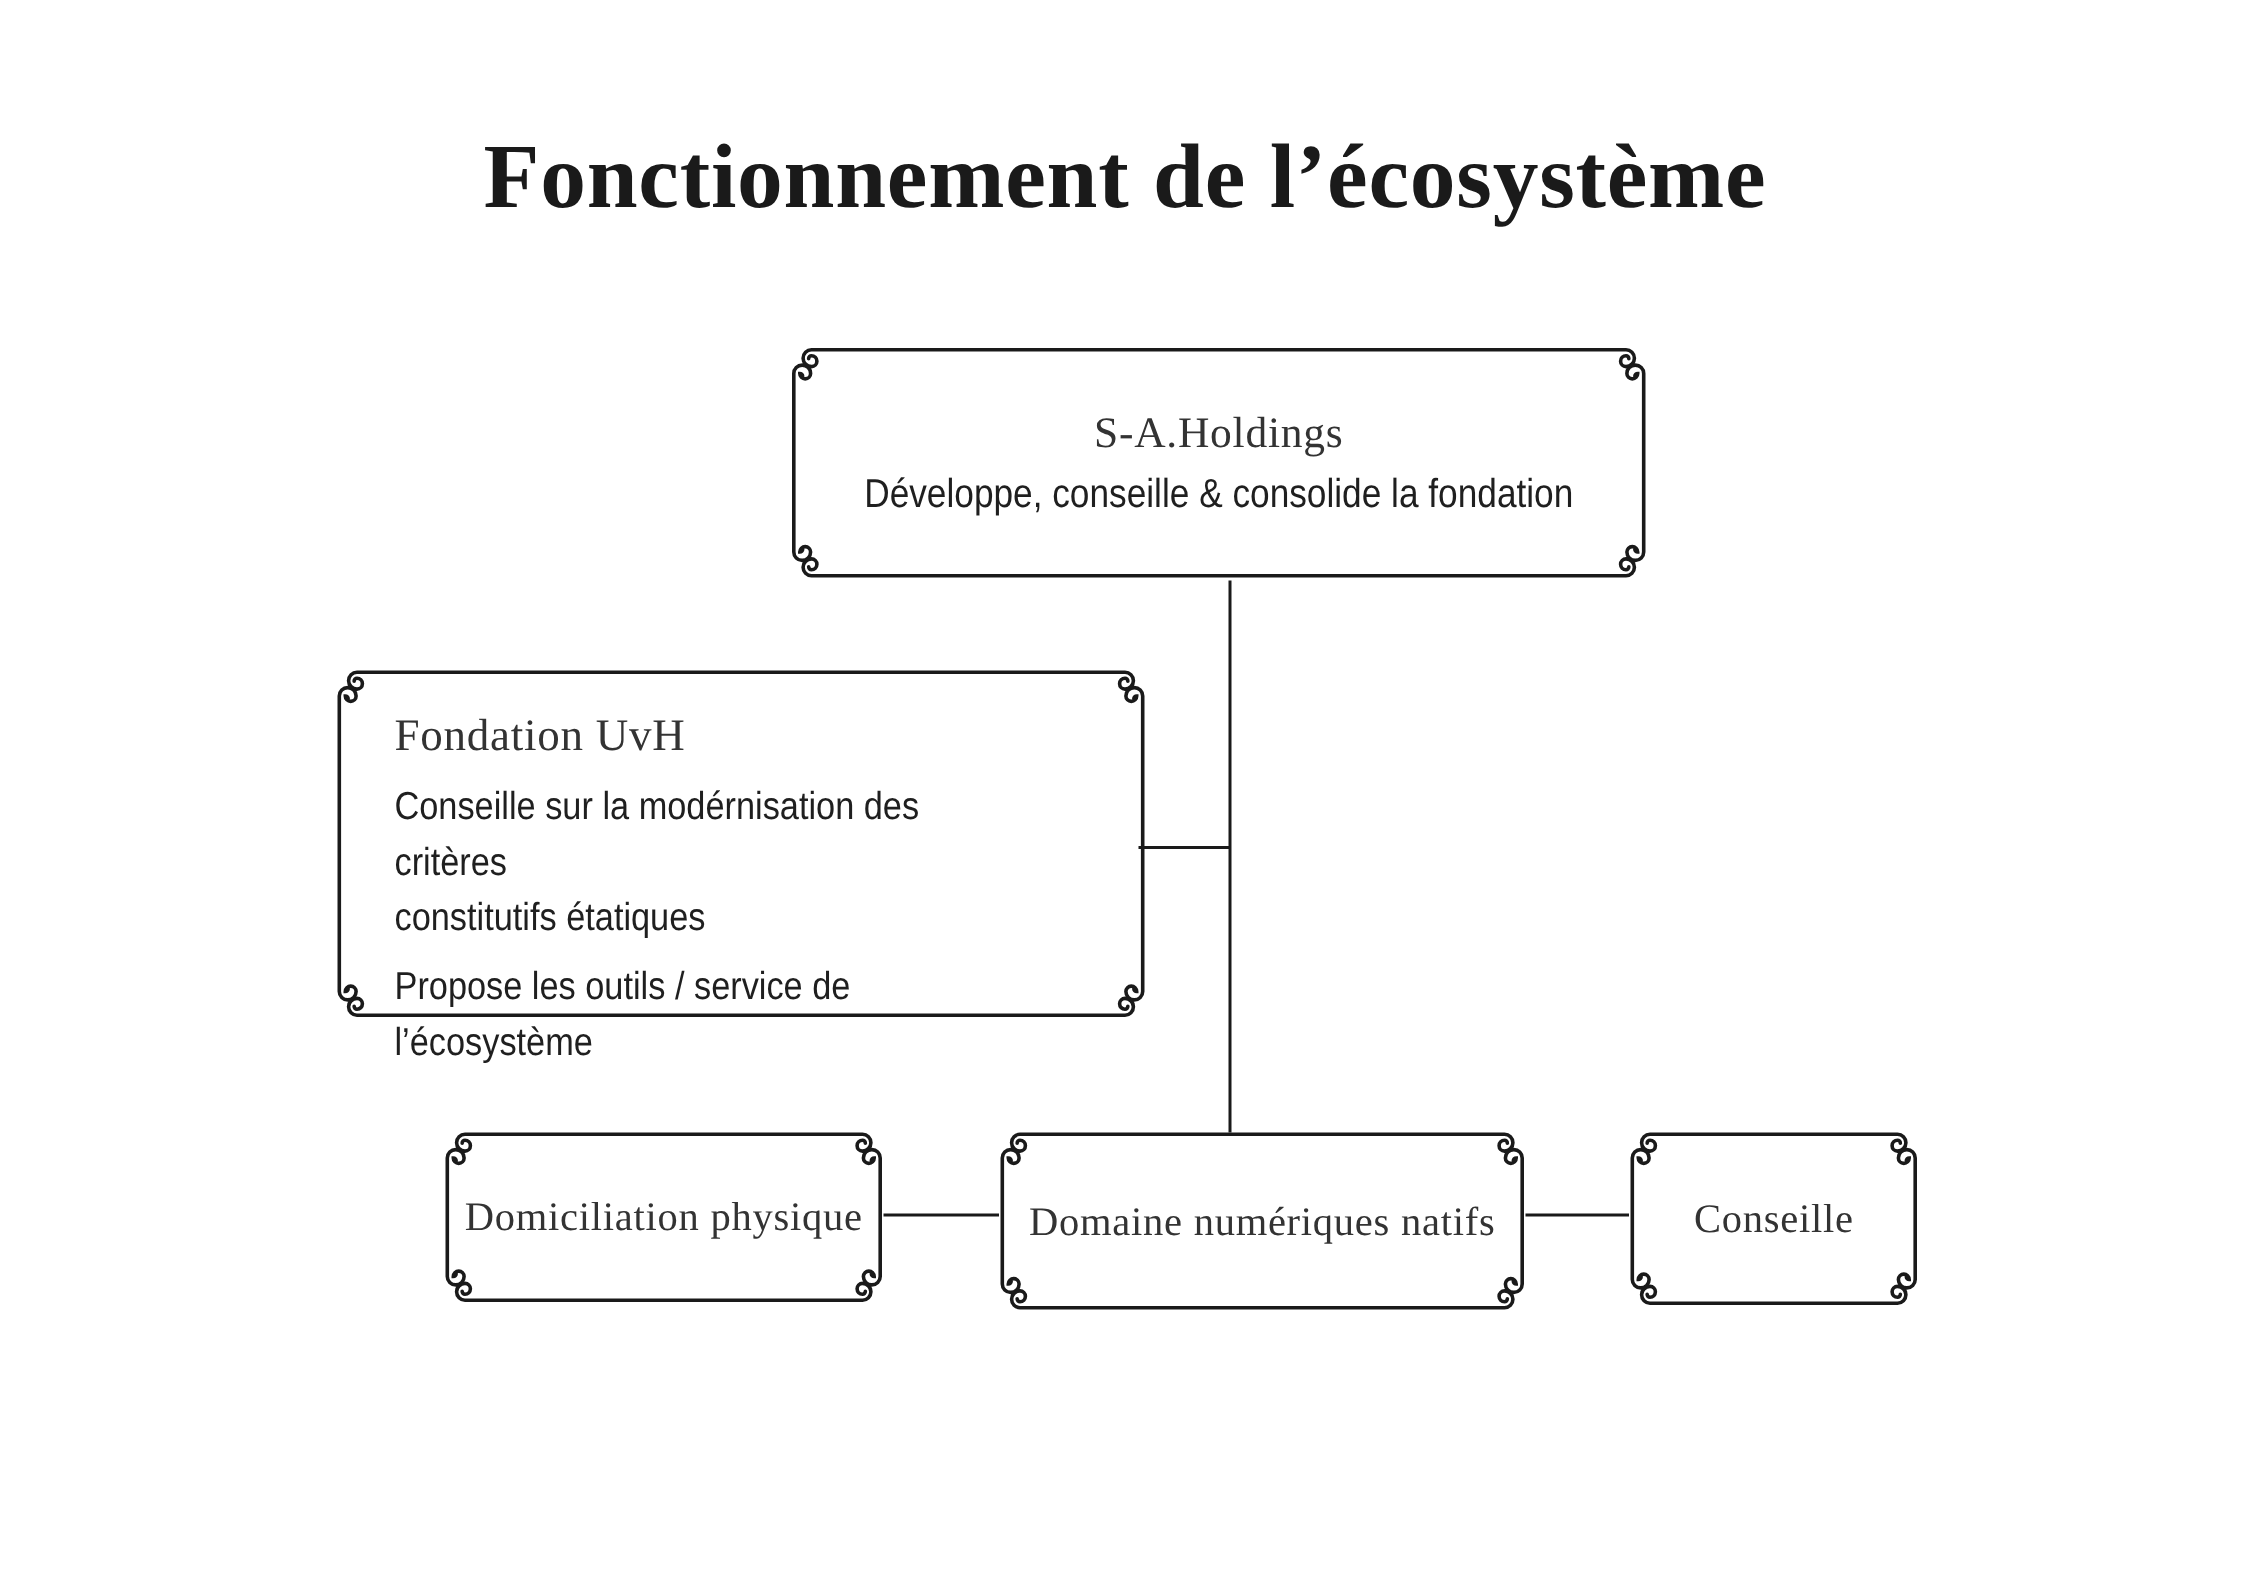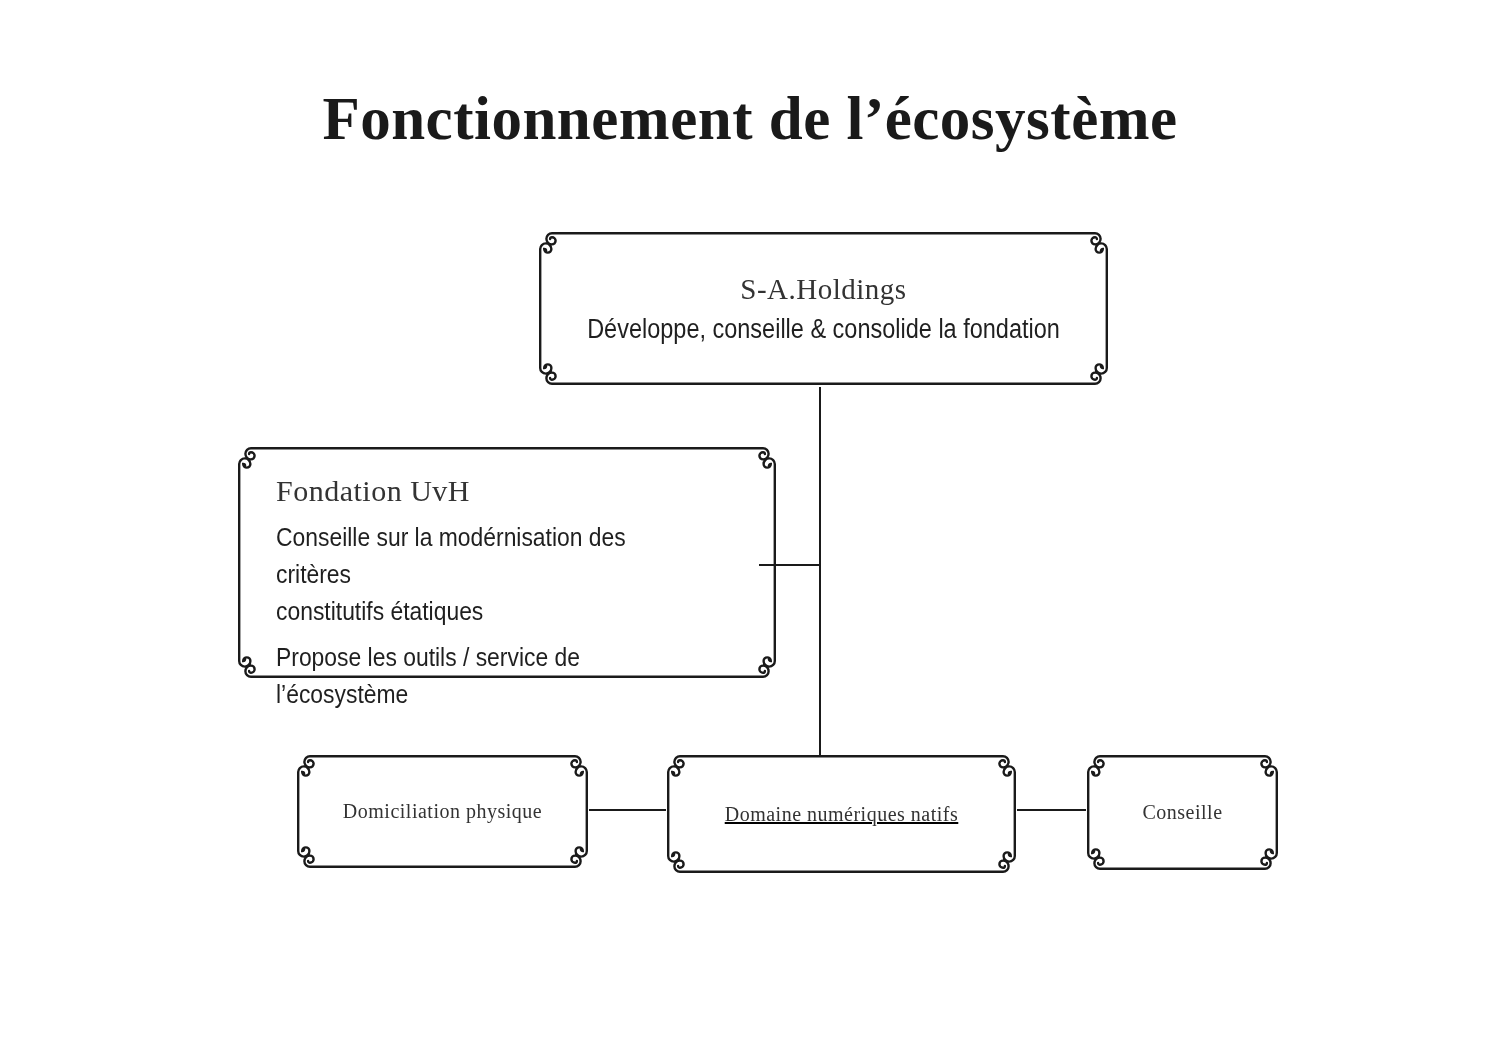--- a/index.html
+++ b/index.html
@@ -34,46 +34,46 @@
     font-family:"Liberation Serif","DejaVu Serif",serif;
     font-weight:400;
     color:#333333;
   }
   .cond{
     font-family:"Liberation Sans","DejaVu Sans",sans-serif;
     color:#1f1f1f;
   }
   
   .box-holdings{
-    left:537px;top:230px;width:573px;height:157px;
+    left:526px;top:230px;width:573px;height:157px;
     display:flex;flex-direction:column;align-items:center;justify-content:center;gap:8px;
   }
   .box-holdings .node-title{font-size:29px;letter-spacing:0.5px;position:relative;z-index:1;}
   .box-holdings .node-subtitle{
     font-size:27px;width:100%;text-align:center;
     transform:scaleX(0.87);transform-origin:50% 50%;
     position:relative;z-index:1;
   }
   
-  .box-fondation{left:236px;top:445px;width:542px;height:235px;}
+  .box-fondation{left:223px;top:445px;width:542px;height:235px;}
   .fondation-inner{position:relative;z-index:1;padding:29px 26px 0 40px;}
   .box-fondation .node-title{font-size:30px;letter-spacing:0.5px;margin-bottom:11px;}
   .box-fondation .node-body{
     font-size:26px;line-height:37px;white-space:pre-line;
     transform:scaleX(0.88);transform-origin:0 0;
   }
   .box-fondation .node-body + .node-body{margin-top:9px;}
   
   .box-leaf{
     display:flex;align-items:center;justify-content:center;
   }
   .box-domiciliation{left:295px;top:753px;width:295px;height:117px;}
-  .box-domaine{left:665px;top:753px;width:353px;height:122px;text-decoration:underline;}
+  .box-domaine{left:665px;top:753px;width:353px;height:122px;}
   .box-anonymat{left:1085px;top:753px;width:195px;height:119px;}
-  .box-leaf .node-label{font-size:20px;letter-spacing:0.5px;position:relative;z-index:1;}
+  .box-leaf .node-label{font-size:27px;letter-spacing:0.5px;position:relative;z-index:1;}
   
   .connector{position:absolute;background:var(--ink);}
   .conn-trunk{left:819px;top:387px;width:2px;height:368px;}
   .conn-fondation{left:759px;top:564px;width:61px;height:2px;}
   .conn-dom-domaine{left:589px;top:809px;width:77px;height:2px;}
   .conn-domaine-anon{left:1017px;top:809px;width:69px;height:2px;}
 </style>
 </head>
 <body>
 

